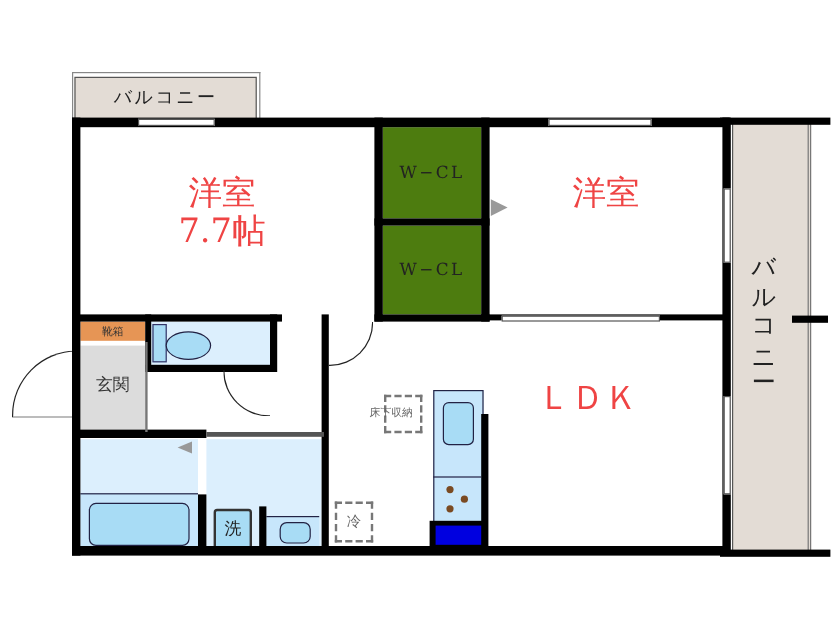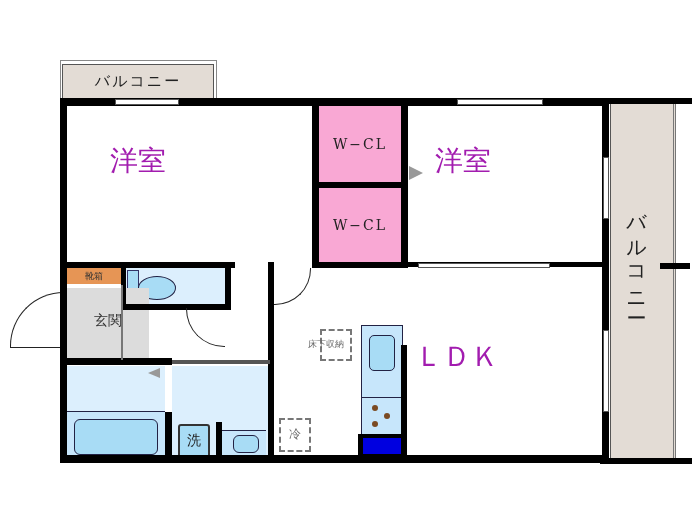--- a/index.html
+++ b/index.html
@@ -1,21 +1,21 @@
 <!DOCTYPE html>
 <html><head>
 <meta charset="utf-8">
 <style>
   html,body{margin:0;padding:0;background:#fff;}
   body{width:700px;height:525px;position:relative;overflow:hidden;font-family:"DejaVu Serif","Liberation Serif",serif;}
   .abs{position:absolute;}
   .wall{position:absolute;background:#000;}
-  .room-label{position:absolute;color:#a21caf;line-height:1.15;}
+  .room-label{position:absolute;text-align:center;color:#ef4444;line-height:1.15;}
   .balcony{position:absolute;background:#e3dcd5;border:1px solid #555;}
-  .wcl{position:absolute;background:#f9a8d4;}
+  .wcl{position:absolute;background:#4d7c0f;}
   .wcl span{position:absolute;left:0;right:0;top:50%;transform:translateY(-50%);text-align:center;font-size:14px;letter-spacing:2px;color:#222;}
   .blue{position:absolute;background:#dceffd;}
   .win{position:absolute;background:#fff;border:1px solid #555;}
   .hatch{position:absolute;border:2px dashed #777;}
 </style>
 </head>
 <body>
 
 <div class="balcony" style="left:62px;top:64px;width:150px;height:34px;">
   <div class="abs" style="left:0;right:0;top:7px;text-align:center;font-size:15px;letter-spacing:2px;color:#222;">バルコニー</div>
@@ -39,21 +39,21 @@
 <div class="blue" style="left:172px;top:366px;width:96px;height:90px;"></div>
 <div class="abs" style="left:178px;top:424px;width:28px;height:30px;background:#a8dcf5;border:2px solid #333;border-radius:3px;">
   <div class="abs" style="left:0;right:0;top:6px;text-align:center;font-size:14px;color:#222;">洗</div>
 </div>
 <div class="abs" style="left:222px;top:430px;width:44px;height:26px;background:#c7e6fb;border-top:1px solid #224;"></div>
 <div class="abs" style="left:233px;top:435px;width:24px;height:16px;background:#a8dcf5;border:1.5px solid #224;border-radius:6px;"></div>
 
 <div class="abs" style="left:67px;top:268px;width:54px;height:16px;background:#e69555;">
   <div class="abs" style="left:0;right:0;top:2px;text-align:center;font-size:9px;color:#333;">靴箱</div>
 </div>
-<div class="abs" style="left:67px;top:288px;width:54px;height:70px;background:#dcdcdc;padding-left:28px;">
+<div class="abs" style="left:67px;top:288px;width:54px;height:70px;background:#dcdcdc;">
   <div class="abs" style="left:0;right:0;top:24px;text-align:center;font-size:14px;color:#333;">玄関</div>
 </div>
 <div class="abs" style="left:10px;top:292px;width:54px;height:54px;border:1px solid #222;border-right:none;border-bottom:1px solid #222;border-radius:54px 0 0 0;"></div>
 <div class="win" style="left:60px;top:292px;width:4px;height:54px;"></div>
 
 <div class="wcl" style="left:319px;top:106px;width:82px;height:76px;">
   <span>W−CL</span>
 </div>
 <div class="wcl" style="left:319px;top:188px;width:82px;height:74px;">
   <span>W−CL</span>
@@ -104,19 +104,20 @@
 <div class="wall" style="left:121px;top:285px;width:2px;height:75px;background:#777;"></div>
 
 <div class="abs" style="left:186px;top:308px;width:38px;height:38px;border-left:1px solid #222;border-bottom:1px solid #222;border-radius:0 0 0 38px;"></div>
 <div class="abs" style="left:274px;top:268px;width:36px;height:36px;border-right:1px solid #222;border-bottom:1px solid #222;border-radius:0 0 36px 0;"></div>
 <div class="abs" style="left:296px;top:222px;width:0;height:0;border-top:7px solid transparent;border-bottom:7px solid transparent;border-right:14px solid #fff;outline:none;"></div>
 <div class="abs" style="left:409px;top:166px;width:0;height:0;border-top:7px solid transparent;border-bottom:7px solid transparent;border-left:14px solid #999;"></div>
 <div class="abs" style="left:148px;top:368px;width:0;height:0;border-top:5px solid transparent;border-bottom:5px solid transparent;border-right:12px solid #999;"></div>
 
 <div class="room-label" style="left:110px;top:145px;width:150px;font-size:28px;">
   <div>洋室</div>
+  <div>7.7帖</div>
 </div>
 <div class="room-label" style="left:435px;top:145px;width:140px;font-size:28px;">
   <div>洋室</div>
 </div>
-<div class="room-label" style="left:415px;top:341px;width:150px;font-size:28px;">
+<div class="room-label" style="left:415px;top:316px;width:150px;font-size:28px;">
   <div>ＬＤＫ</div>
 </div>
 
 </body></html>

